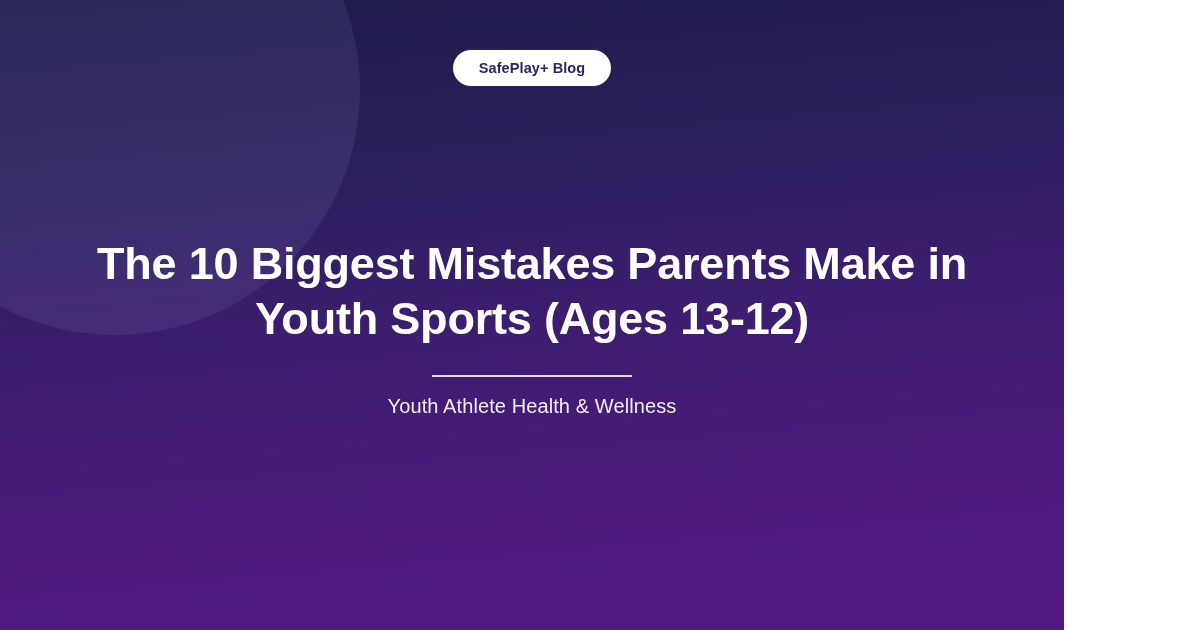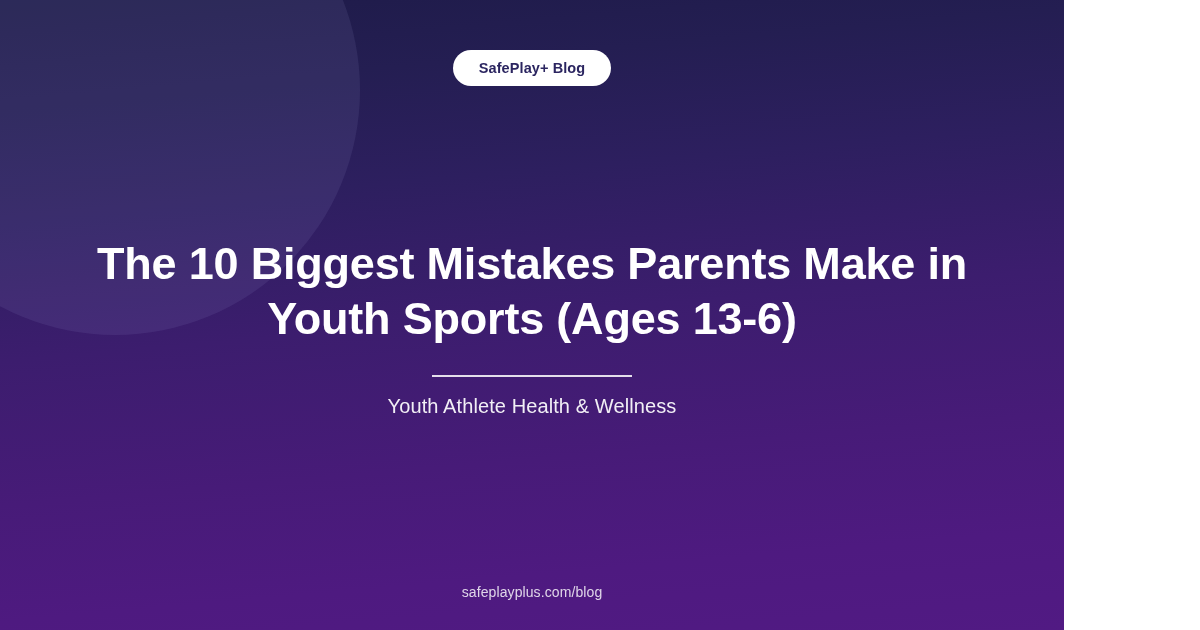--- a/index.html
+++ b/index.html
@@ -128,23 +128,22 @@
 
   <div class="corner-circle"></div>
 
   <div class="content">
 
     <div class="badge">
       <span class="badge-label">SafePlay+ Blog</span>
     </div>
 
     <div class="hero">
-      <h1 class="title">The 10 Biggest Mistakes Parents Make in Youth Sports (Ages 13-6)</h1>
+      <h1 class="title">The 10 Biggest Mistakes Parents Make in Youth Sports (Ages 13-12)</h1>
 
       <div class="divider"></div>
 
       <div class="subtitle">Youth Athlete Health &amp; Wellness</div>
     </div>
 
-    <div class="footer-url">safeplayplus.com/blog</div>
 
   </div>
 </div>
 
 </body></html>

